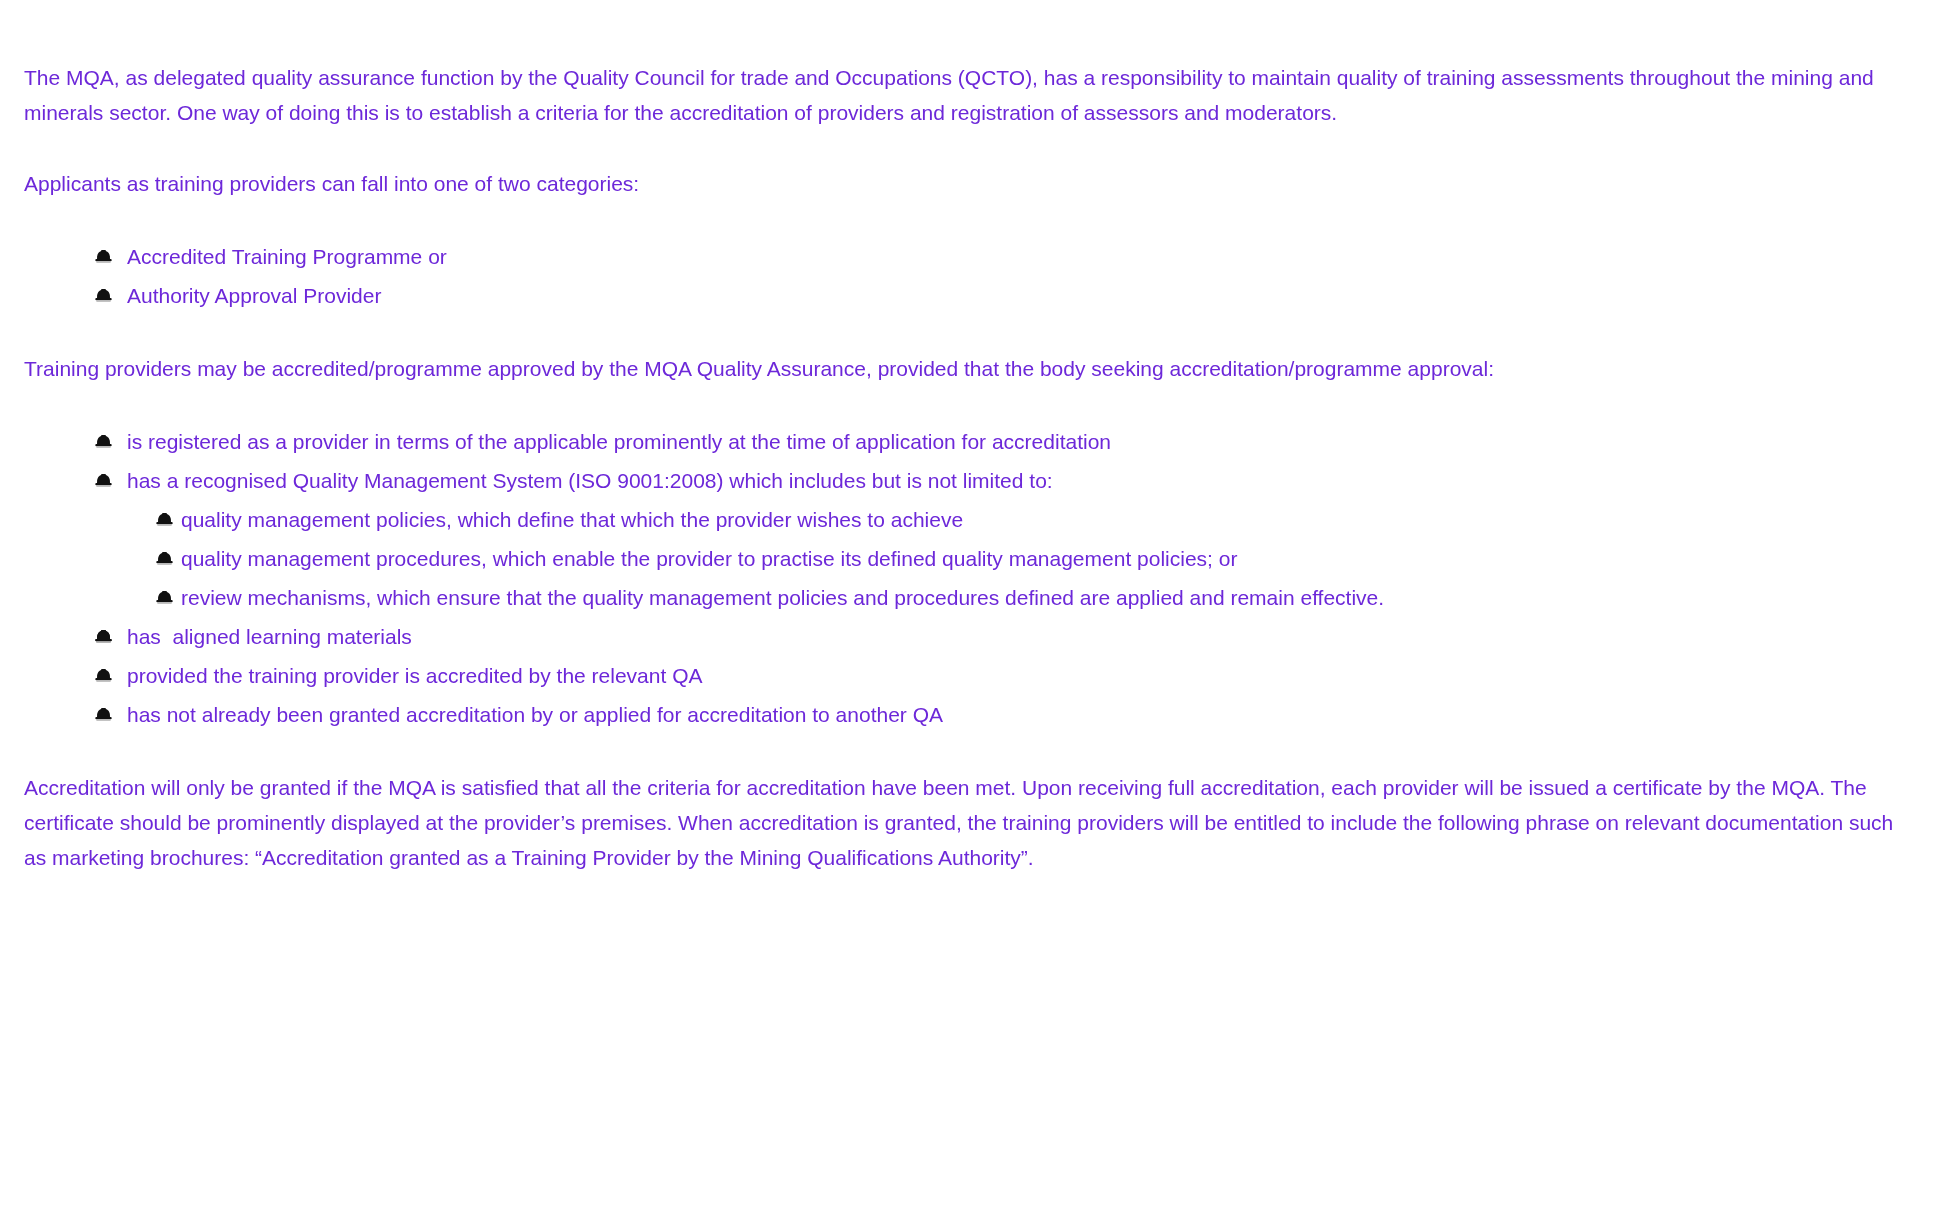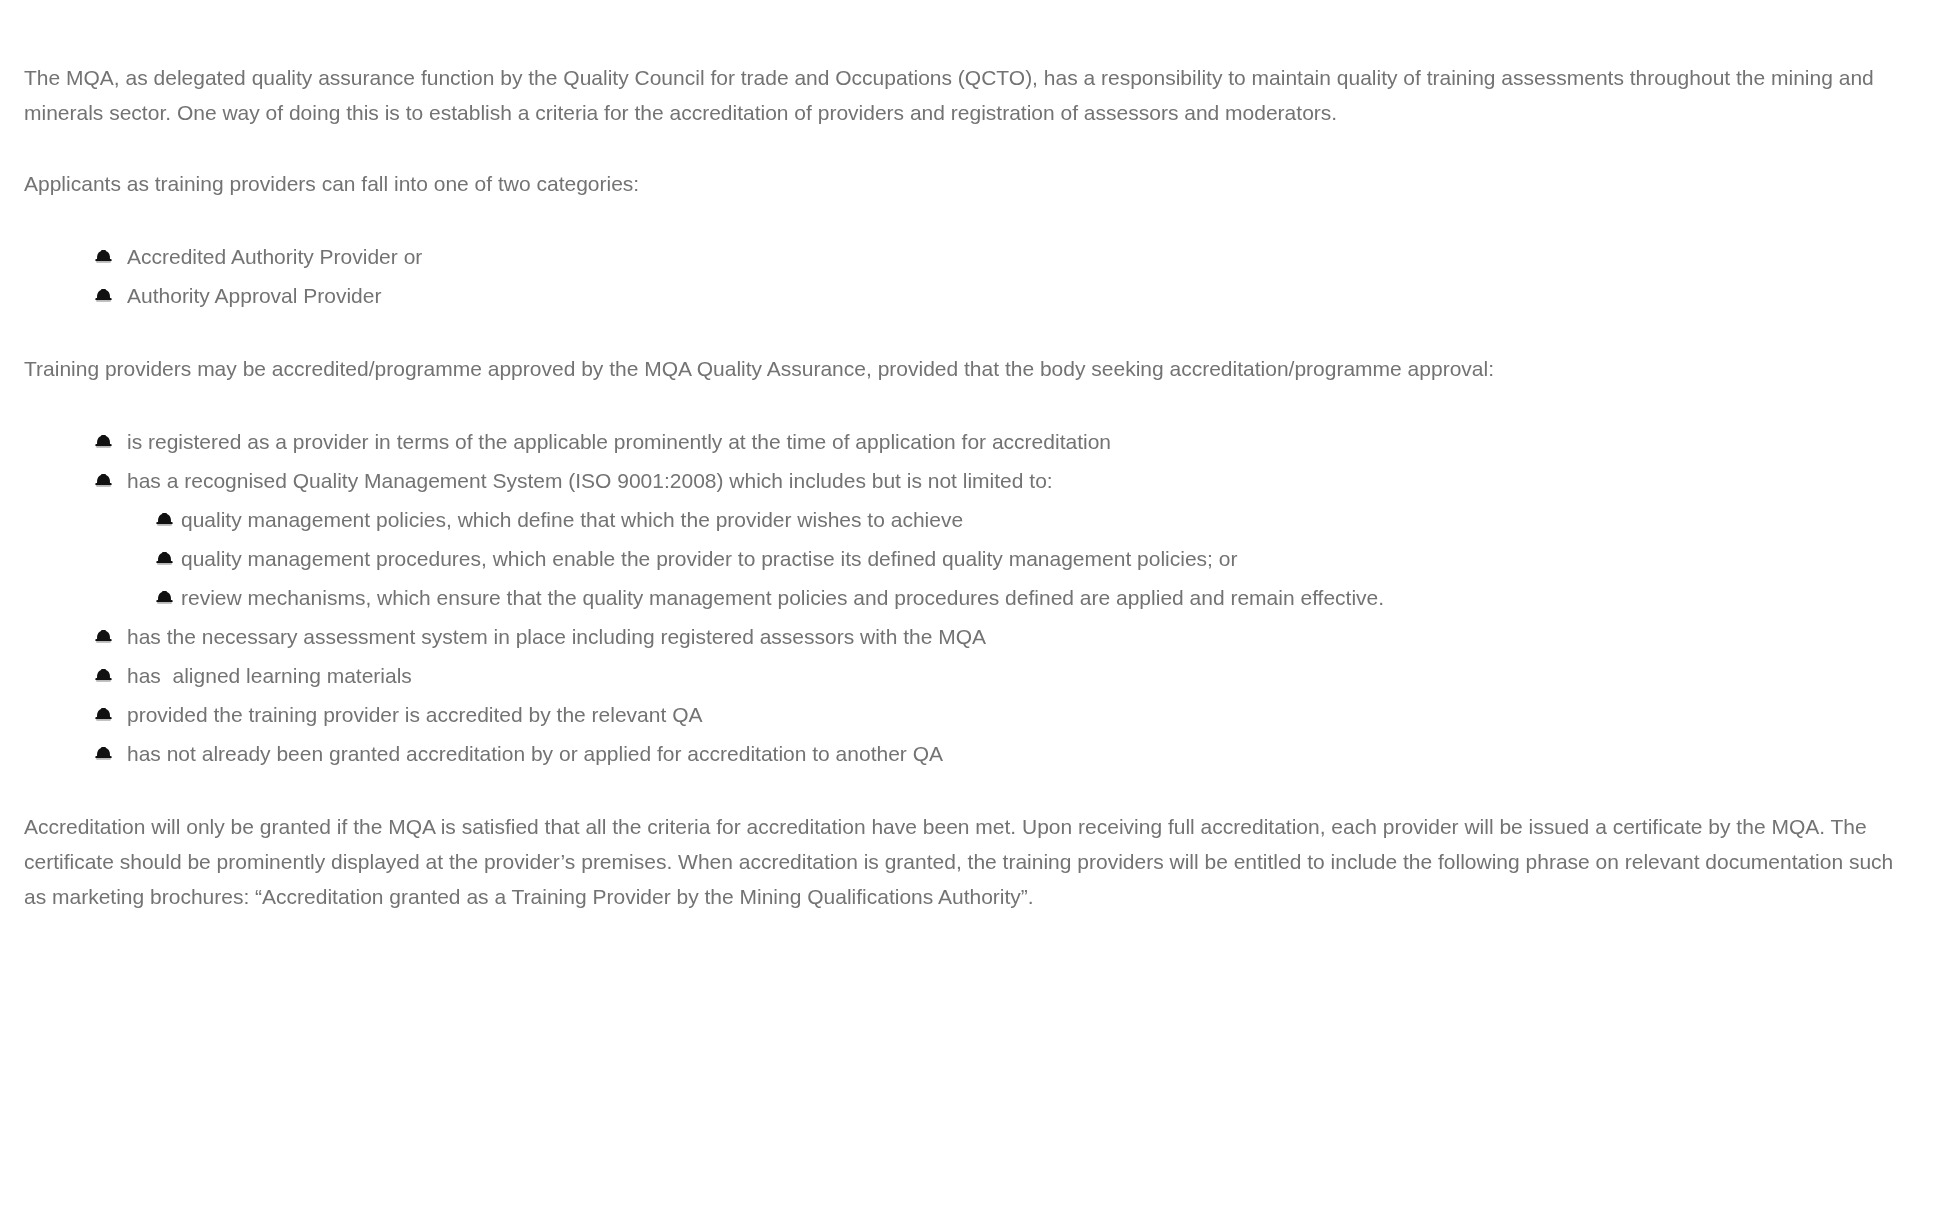--- a/index.html
+++ b/index.html
@@ -11,21 +11,21 @@
     position: relative;
     width: 1935px;
     height: 1221px;
     box-sizing: border-box;
     padding: 60px 24px 0 24px;
     background: #ffffff;
     overflow: hidden;
     font-family: "Liberation Sans", "DejaVu Sans", sans-serif;
     font-size: 21px;
     line-height: 35px;
-    color: #737373;
+    color: #6d28d9;
     -webkit-font-smoothing: antialiased;
   }
   p.para {
     margin: 0 0 36px 0;
     white-space: pre-wrap;
   }
   p.para.last {
     margin-bottom: 12px;
   }
   ul.bullets {
@@ -77,21 +77,21 @@
   <ul class="bullets">
     <li class="lvl1">
       <span class="bullet">
         <svg width="17" height="13" viewBox="0 0 17 13" aria-hidden="true">
             <path d="M8.5 0.6 C5 0.6 2.4 3.2 2.1 6.6 L2 9.4 H15 L14.9 6.6 C14.6 3.2 12 0.6 8.5 0.6 Z" fill="#111111"></path>
             <rect x="6.1" y="0" width="4.8" height="2.6" rx="0.9" fill="#111111"></rect>
             <rect x="0.3" y="9" width="16.4" height="2.3" rx="1.1" fill="#111111"></rect>
             <rect x="1.2" y="11.4" width="14.6" height="1.4" rx="0.7" fill="#b0b0b0"></rect>
           </svg>
       </span>
-      <span class="li-text">Accredited Authority Provider or</span>
+      <span class="li-text">Accredited Training Programme or</span>
     </li>
     <li class="lvl1">
       <span class="bullet">
         <svg width="17" height="13" viewBox="0 0 17 13" aria-hidden="true">
             <path d="M8.5 0.6 C5 0.6 2.4 3.2 2.1 6.6 L2 9.4 H15 L14.9 6.6 C14.6 3.2 12 0.6 8.5 0.6 Z" fill="#111111"></path>
             <rect x="6.1" y="0" width="4.8" height="2.6" rx="0.9" fill="#111111"></rect>
             <rect x="0.3" y="9" width="16.4" height="2.3" rx="1.1" fill="#111111"></rect>
             <rect x="1.2" y="11.4" width="14.6" height="1.4" rx="0.7" fill="#b0b0b0"></rect>
           </svg>
       </span>
@@ -164,21 +164,20 @@
 
     <li class="lvl1">
       <span class="bullet">
         <svg width="17" height="13" viewBox="0 0 17 13" aria-hidden="true">
             <path d="M8.5 0.6 C5 0.6 2.4 3.2 2.1 6.6 L2 9.4 H15 L14.9 6.6 C14.6 3.2 12 0.6 8.5 0.6 Z" fill="#111111"></path>
             <rect x="6.1" y="0" width="4.8" height="2.6" rx="0.9" fill="#111111"></rect>
             <rect x="0.3" y="9" width="16.4" height="2.3" rx="1.1" fill="#111111"></rect>
             <rect x="1.2" y="11.4" width="14.6" height="1.4" rx="0.7" fill="#b0b0b0"></rect>
           </svg>
       </span>
-      <span class="li-text">has the necessary assessment system in place including registered assessors with the MQA</span>
     </li>
     <li class="lvl1">
       <span class="bullet">
         <svg width="17" height="13" viewBox="0 0 17 13" aria-hidden="true">
             <path d="M8.5 0.6 C5 0.6 2.4 3.2 2.1 6.6 L2 9.4 H15 L14.9 6.6 C14.6 3.2 12 0.6 8.5 0.6 Z" fill="#111111"></path>
             <rect x="6.1" y="0" width="4.8" height="2.6" rx="0.9" fill="#111111"></rect>
             <rect x="0.3" y="9" width="16.4" height="2.3" rx="1.1" fill="#111111"></rect>
             <rect x="1.2" y="11.4" width="14.6" height="1.4" rx="0.7" fill="#b0b0b0"></rect>
           </svg>
       </span>

